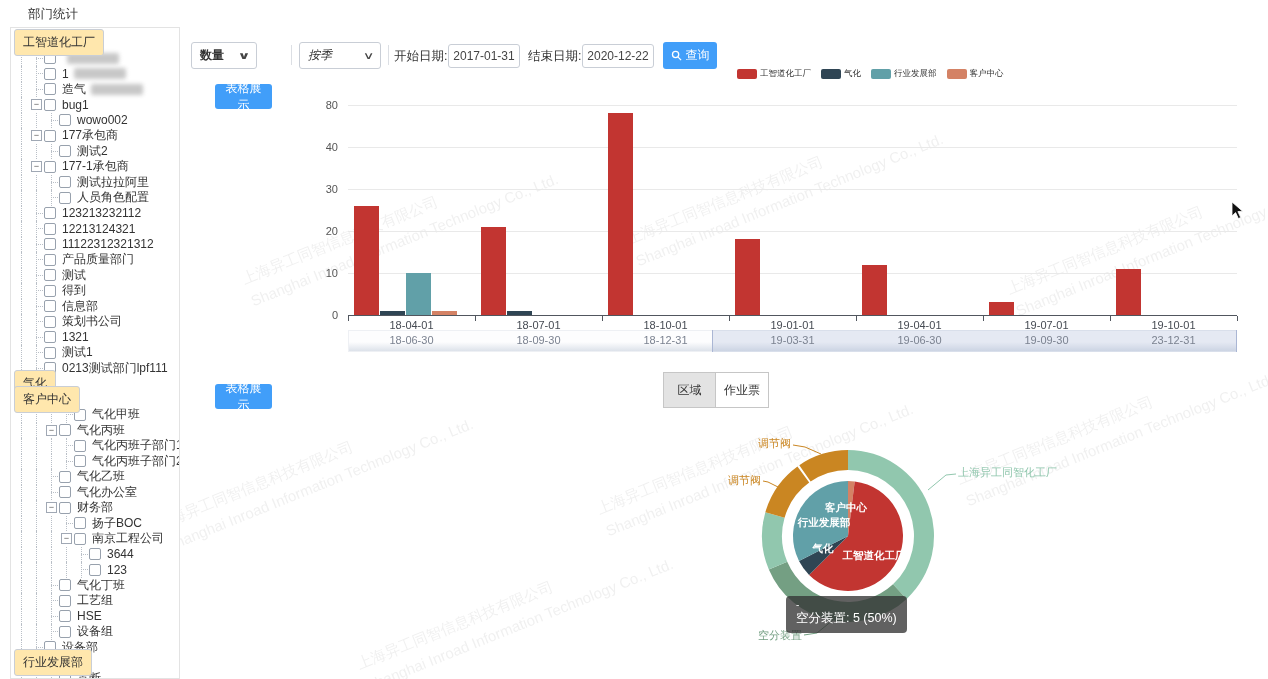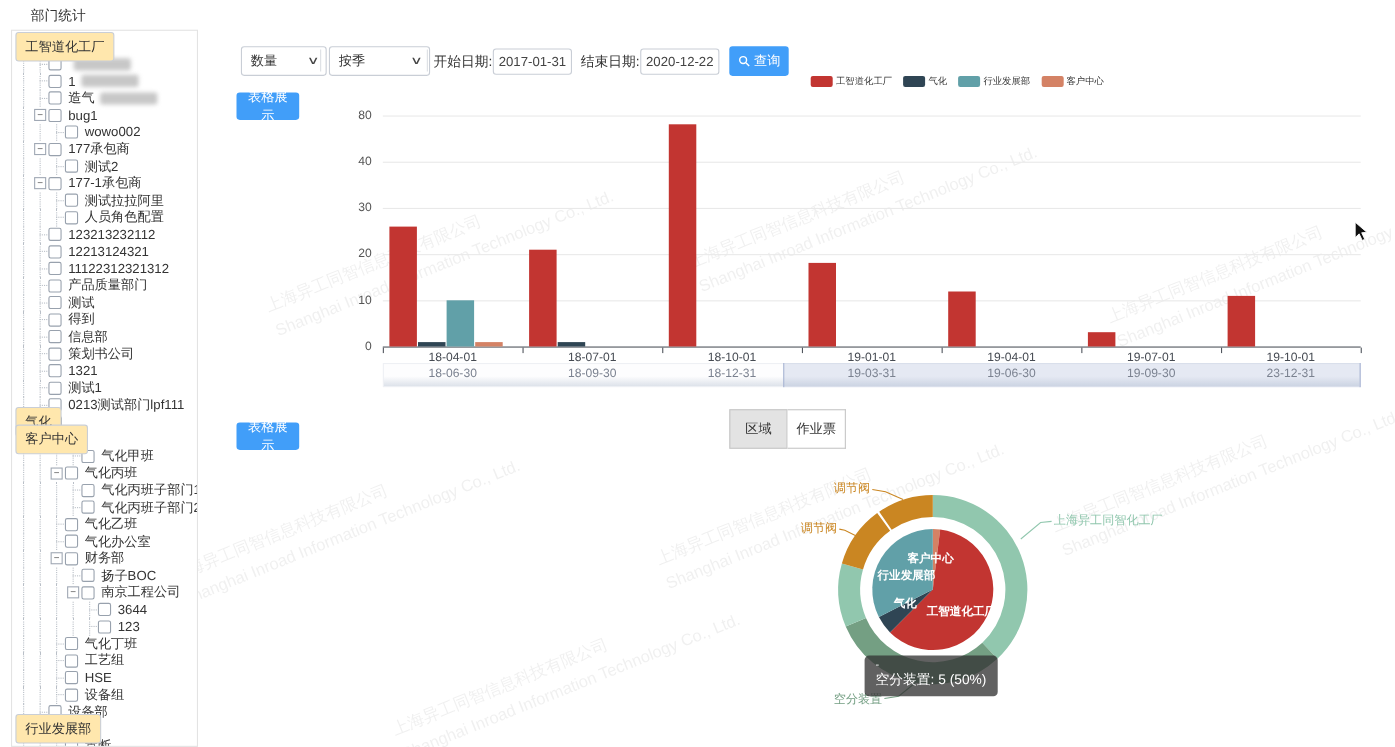--- a/index.html
+++ b/index.html
@@ -26,22 +26,22 @@
   .cb.checked{background:#6b7380;border-color:#5d6570;}
   .cb.checked::after{content:"✓";color:#fff;font-size:9px;position:absolute;left:2px;top:0;line-height:11px;}
   .lbl{padding:0 3px;}
   .lbl.sel{background:#ffe7ad;}
   .blurbox{display:inline-block;width:52px;height:11px;background:#c7c7c7;filter:blur(2px);
       border-radius:2px;margin-left:2px;}
   
   .sel{position:absolute;height:27px;border:1px solid #c9ced6;border-radius:3px;background:#fff;
       font-size:12px;color:#333;display:flex;align-items:center;justify-content:space-between;
       padding:0 8px;box-sizing:border-box;z-index:2;cursor:pointer;}
-  #sel-metric{left:219px;top:42px;width:78px;}
-  #sel-period{left:299px;top:42px;width:92px;}
+  #sel-metric{left:191px;top:42px;width:66px;font-weight:bold;}
+  #sel-period{left:299px;top:42px;width:82px;font-style:italic;}
   .chev{color:#444;font-size:10px;transform:scaleX(1.6);}
   .vsep{position:absolute;top:45px;width:1px;height:20px;background:#dcdfe4;z-index:2;}
   #vsep1{left:291px;}#vsep2{left:388px;}
   .flabel{position:absolute;top:48px;font-size:12.5px;color:#333;z-index:2;}
   #lbl-start{left:394px;}#lbl-end{left:528px;}
   .dinput{position:absolute;top:44px;width:72px;height:24px;border:1px solid #c9ced6;border-radius:3px;
       font-size:12px;color:#444;text-align:center;font-family:inherit;box-sizing:border-box;z-index:2;}
   #inp-start{left:448px;}#inp-end{left:582px;}
   .btn-primary{position:absolute;background:#419ef9;color:#fff;border:none;border-radius:3px;
       font-size:12px;display:flex;align-items:center;justify-content:center;gap:4px;cursor:pointer;

